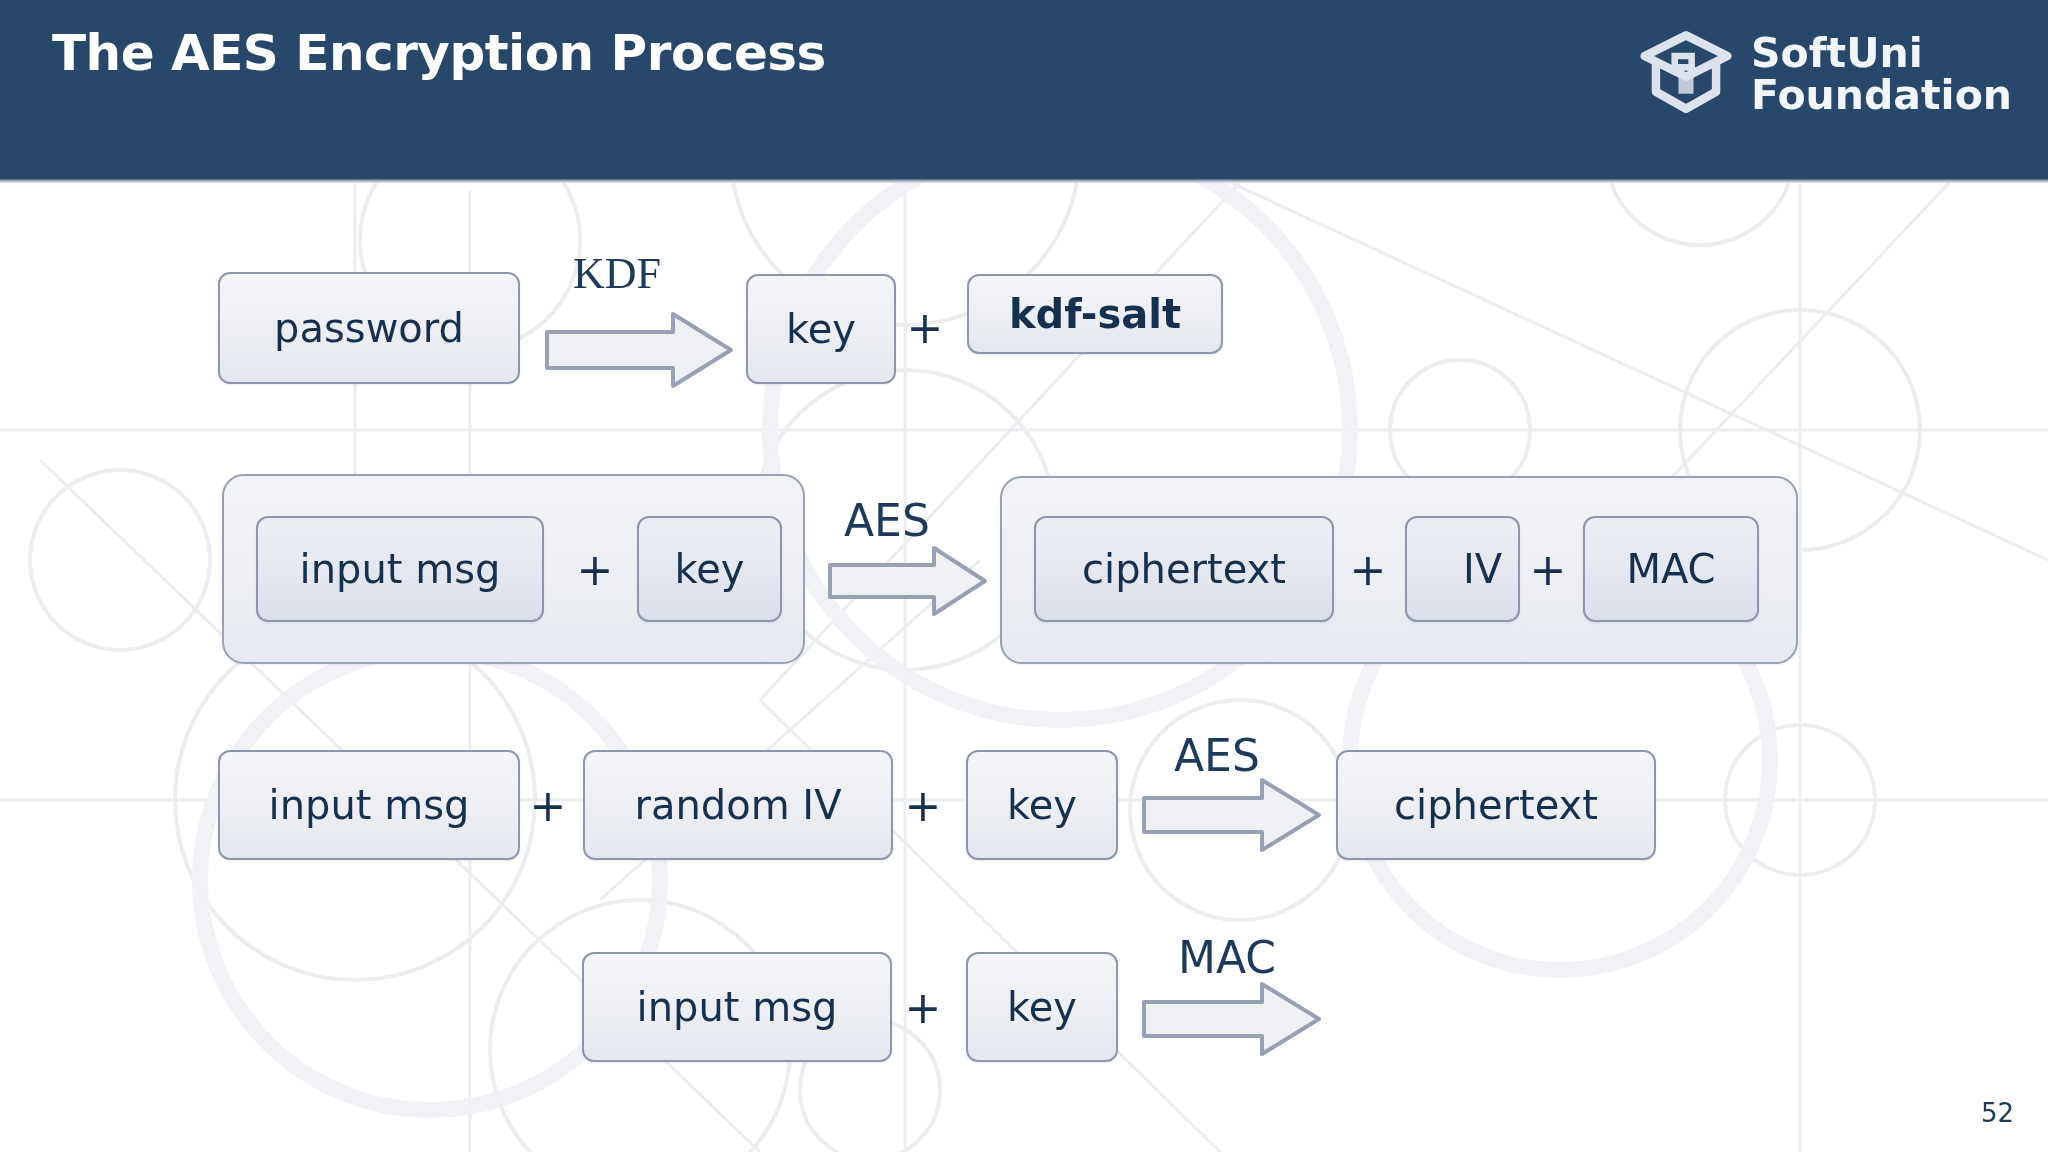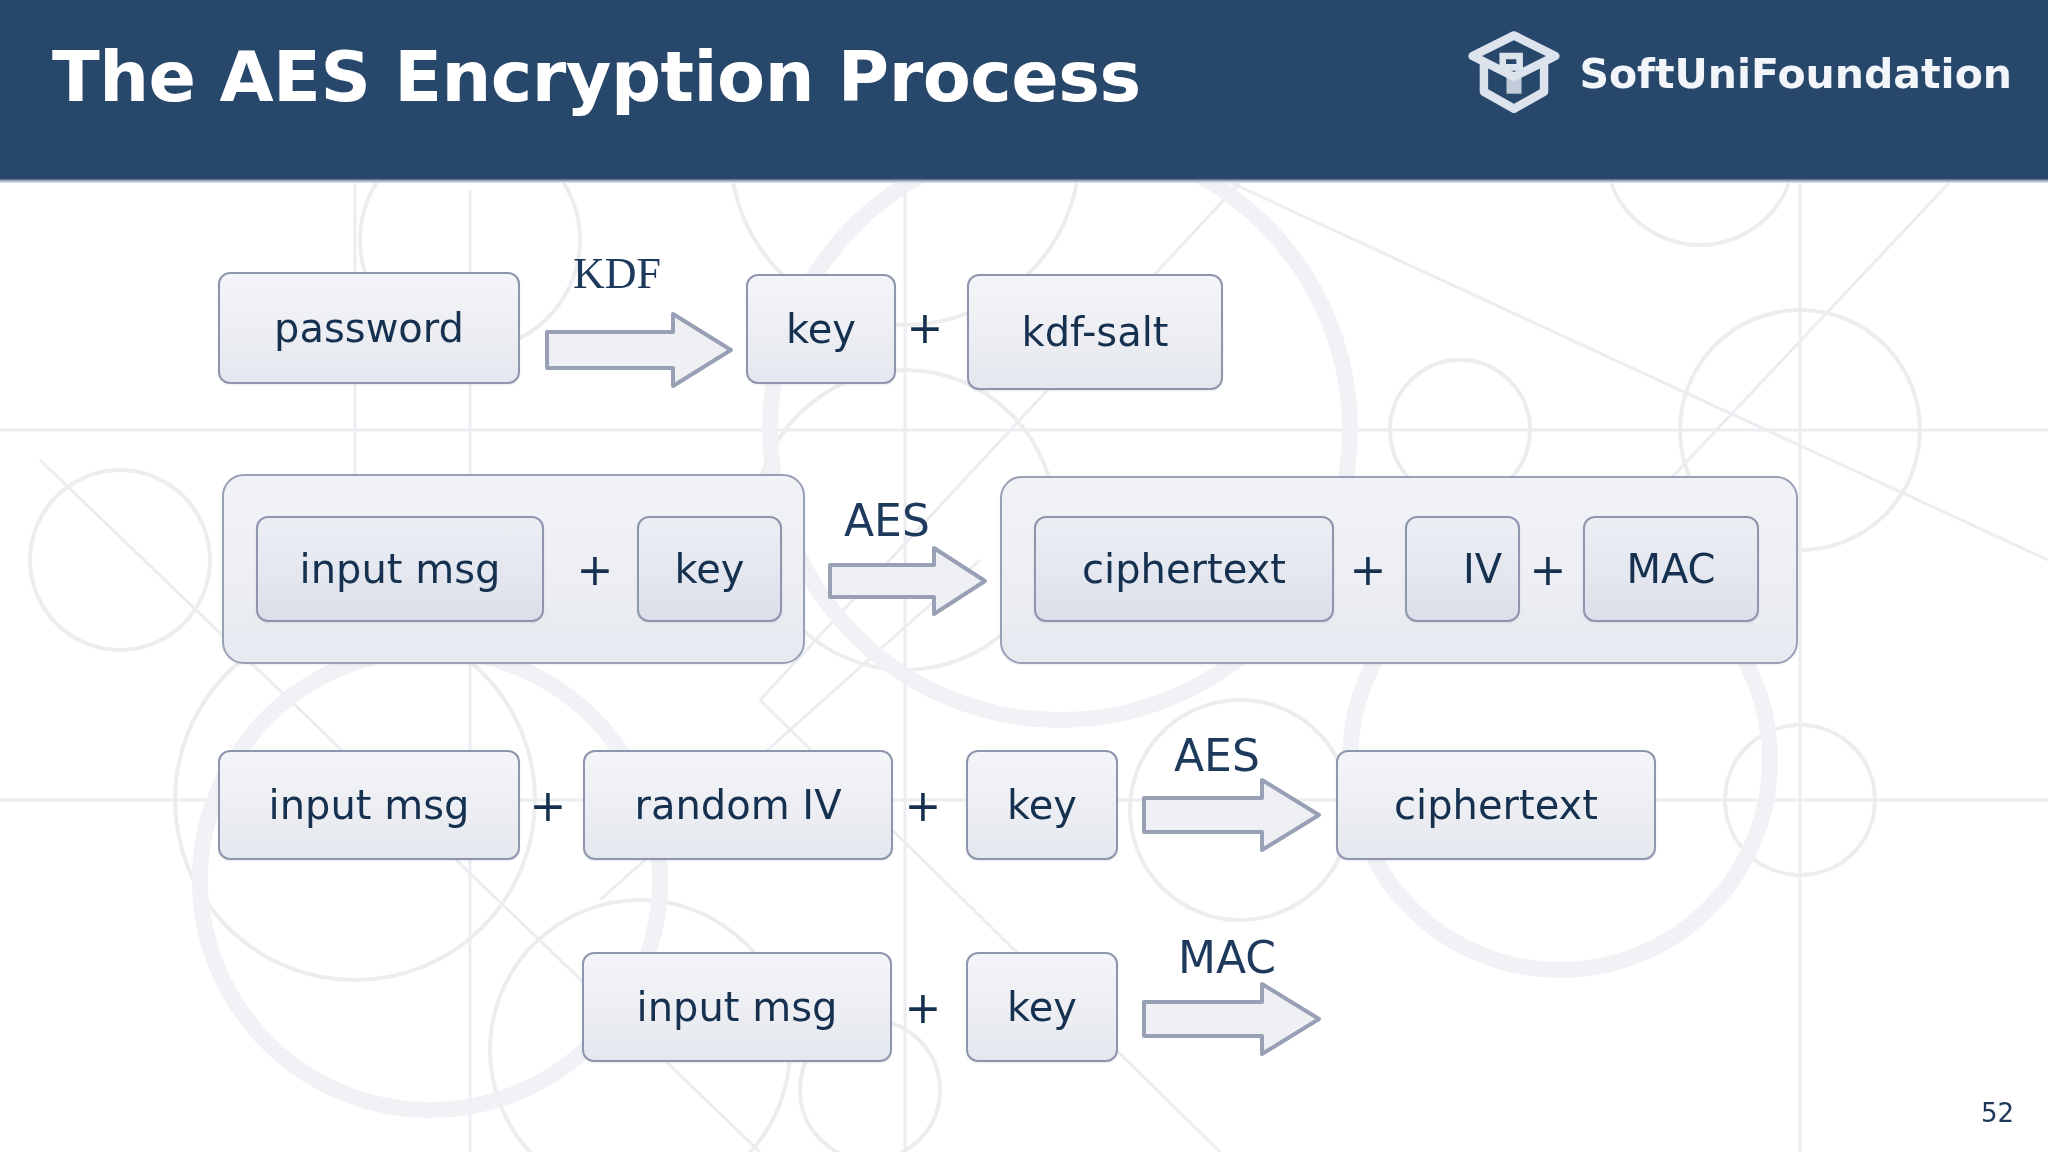--- a/index.html
+++ b/index.html
@@ -49,44 +49,44 @@
     left: 0; top: 178px;
     width: 2048px;
     height: 5px;
     background: linear-gradient(to bottom, #1d3busher 0%, #b9c4d6 100%);
     background: linear-gradient(to bottom, #1b3350 0%, #aab7cc 60%, #e8ecf3 100%);
     z-index: 10;
   }
   #slide-title {
     position: absolute;
     left: 52px;
-    top: 36px;
-    font-family: "DejaVu Sans", sans-serif;
-    font-size: 70px;
+    top: 24px;
+    font-family: "DejaVu Sans", sans-serif;
+    font-size: 50px;
     font-weight: bold;
     color: #ffffff;
     letter-spacing: -0.5px;
     white-space: nowrap;
     z-index: 11;
   }
 
   
   #logo {
     position: absolute;
     right: 36px;
     top: 26px;
     display: flex;
     align-items: center;
     gap: 18px;
     z-index: 11;
   }
   #logo-mark { flex: 0 0 auto; }
   #logo-text {
     display: flex;
-    flex-direction: row;
+    flex-direction: column;
     justify-content: center;
     line-height: 1.02;
   }
   .logo-line {
     font-family: "DejaVu Sans", sans-serif;
     font-weight: bold;
     font-size: 41px;
     color: #f2f5f9;
     white-space: nowrap;
   }
@@ -232,21 +232,21 @@
     <div class="arrow-label" style="left:573px; top:248px;font-family:Liberation Serif, serif;">KDF</div>
 
     <svg class="block-arrow" style="left:545px; top:310px;" width="190" height="80" viewBox="0 0 190 80">
       <path d="M2 22 L128 22 L128 4 L186 40 L128 76 L128 58 L2 58 Z" fill="#eef0f4" stroke="#98a0b5" stroke-width="4" stroke-linejoin="round"></path>
     </svg>
 
     <div class="node" style="left:746px; top:274px; width:150px; height:110px;">key</div>
 
     <div class="plus" style="left:905px; top:302px; height:50px;">+</div>
 
-    <div class="node" style="left:967px; top:274px; width:256px; height:116px;">kdf-salt</div>
+    <div class="node" style="left:967px; top:274px; width:256px; height:80px;font-weight:bold;">kdf-salt</div>
 
     <div class="group" style="left:222px; top:474px; width:583px; height:190px;"></div>
 
     <div class="node inner" style="left:256px; top:516px; width:288px; height:106px;">input msg</div>
 
     <div class="plus" style="left:575px; top:544px; height:50px;">+</div>
 
     <div class="node inner" style="left:637px; top:516px; width:145px; height:106px;">key</div>
 
     <div class="arrow-label" style="left:844px; top:495px;">AES</div>

